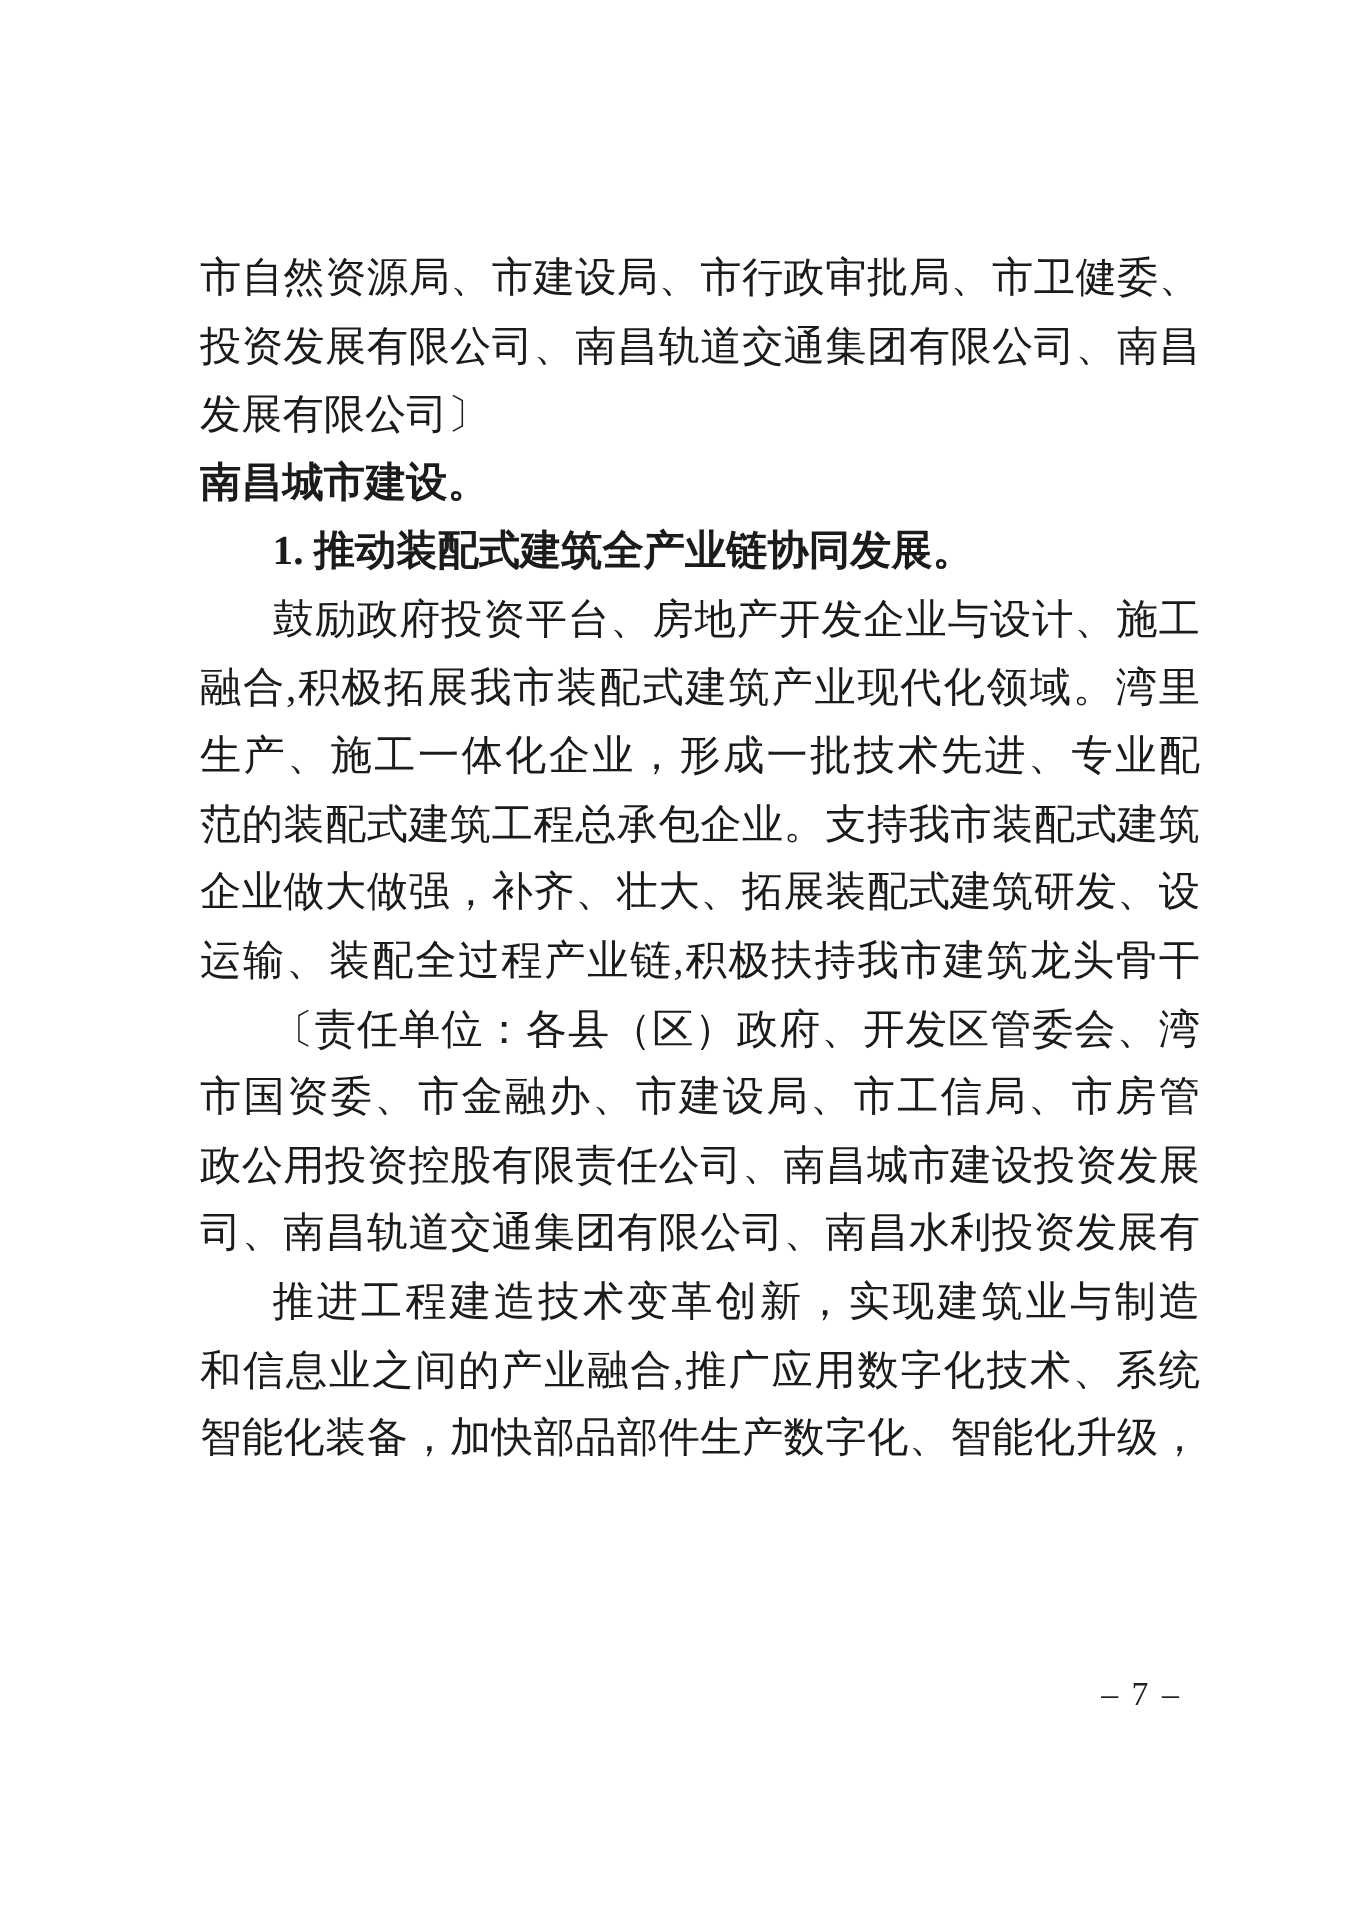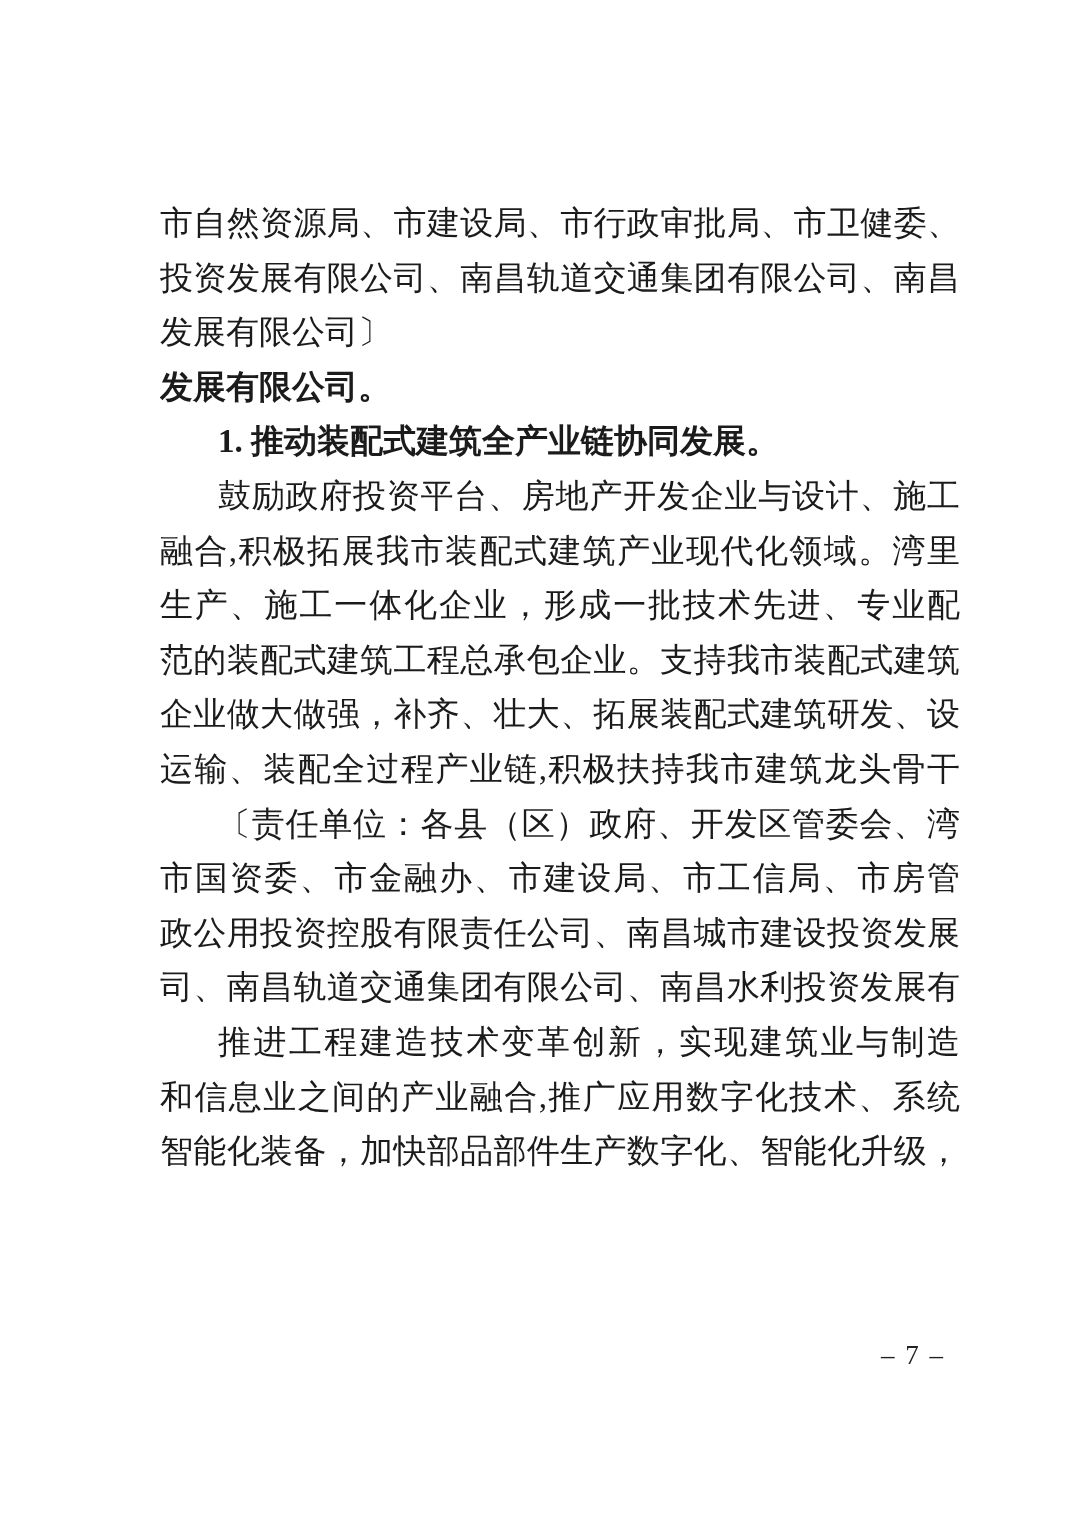--- a/index.html
+++ b/index.html
@@ -59,21 +59,21 @@
   }
 </style>
 </head>
 <body>
 
 <div class="doc-page">
   <div class="doc-body" id="doc-body">
       <div class="line">市自然资源局、市建设局、市行政审批局、市卫健委、市教育局、</div>
       <div class="line">投资发展有限公司、南昌轨道交通集团有限公司、南昌水利投资</div>
       <div class="line short">发展有限公司〕</div>
-      <div class="line short bold">发展有限公司。</div>
+      <div class="line short bold">南昌城市建设。</div>
       <div class="line short bold indent">1. 推动装配式建筑全产业链协同发展。</div>
       <div class="line indent">鼓励政府投资平台、房地产开发企业与设计、施工骨干企业</div>
       <div class="line">融合,积极拓展我市装配式建筑产业现代化领域。湾里管理局、</div>
       <div class="line">生产、施工一体化企业，形成一批技术先进、专业配套、管理规</div>
       <div class="line">范的装配式建筑工程总承包企业。支持我市装配式建筑龙头骨干</div>
       <div class="line">企业做大做强，补齐、壮大、拓展装配式建筑研发、设计、生产、</div>
       <div class="line">运输、装配全过程产业链,积极扶持我市建筑龙头骨干企业上市。</div>
       <div class="line indent">〔责任单位：各县（区）政府、开发区管委会、湾里管理局、</div>
       <div class="line">市国资委、市金融办、市建设局、市工信局、市房管局、南昌市</div>
       <div class="line">政公用投资控股有限责任公司、南昌城市建设投资发展有限公</div>

